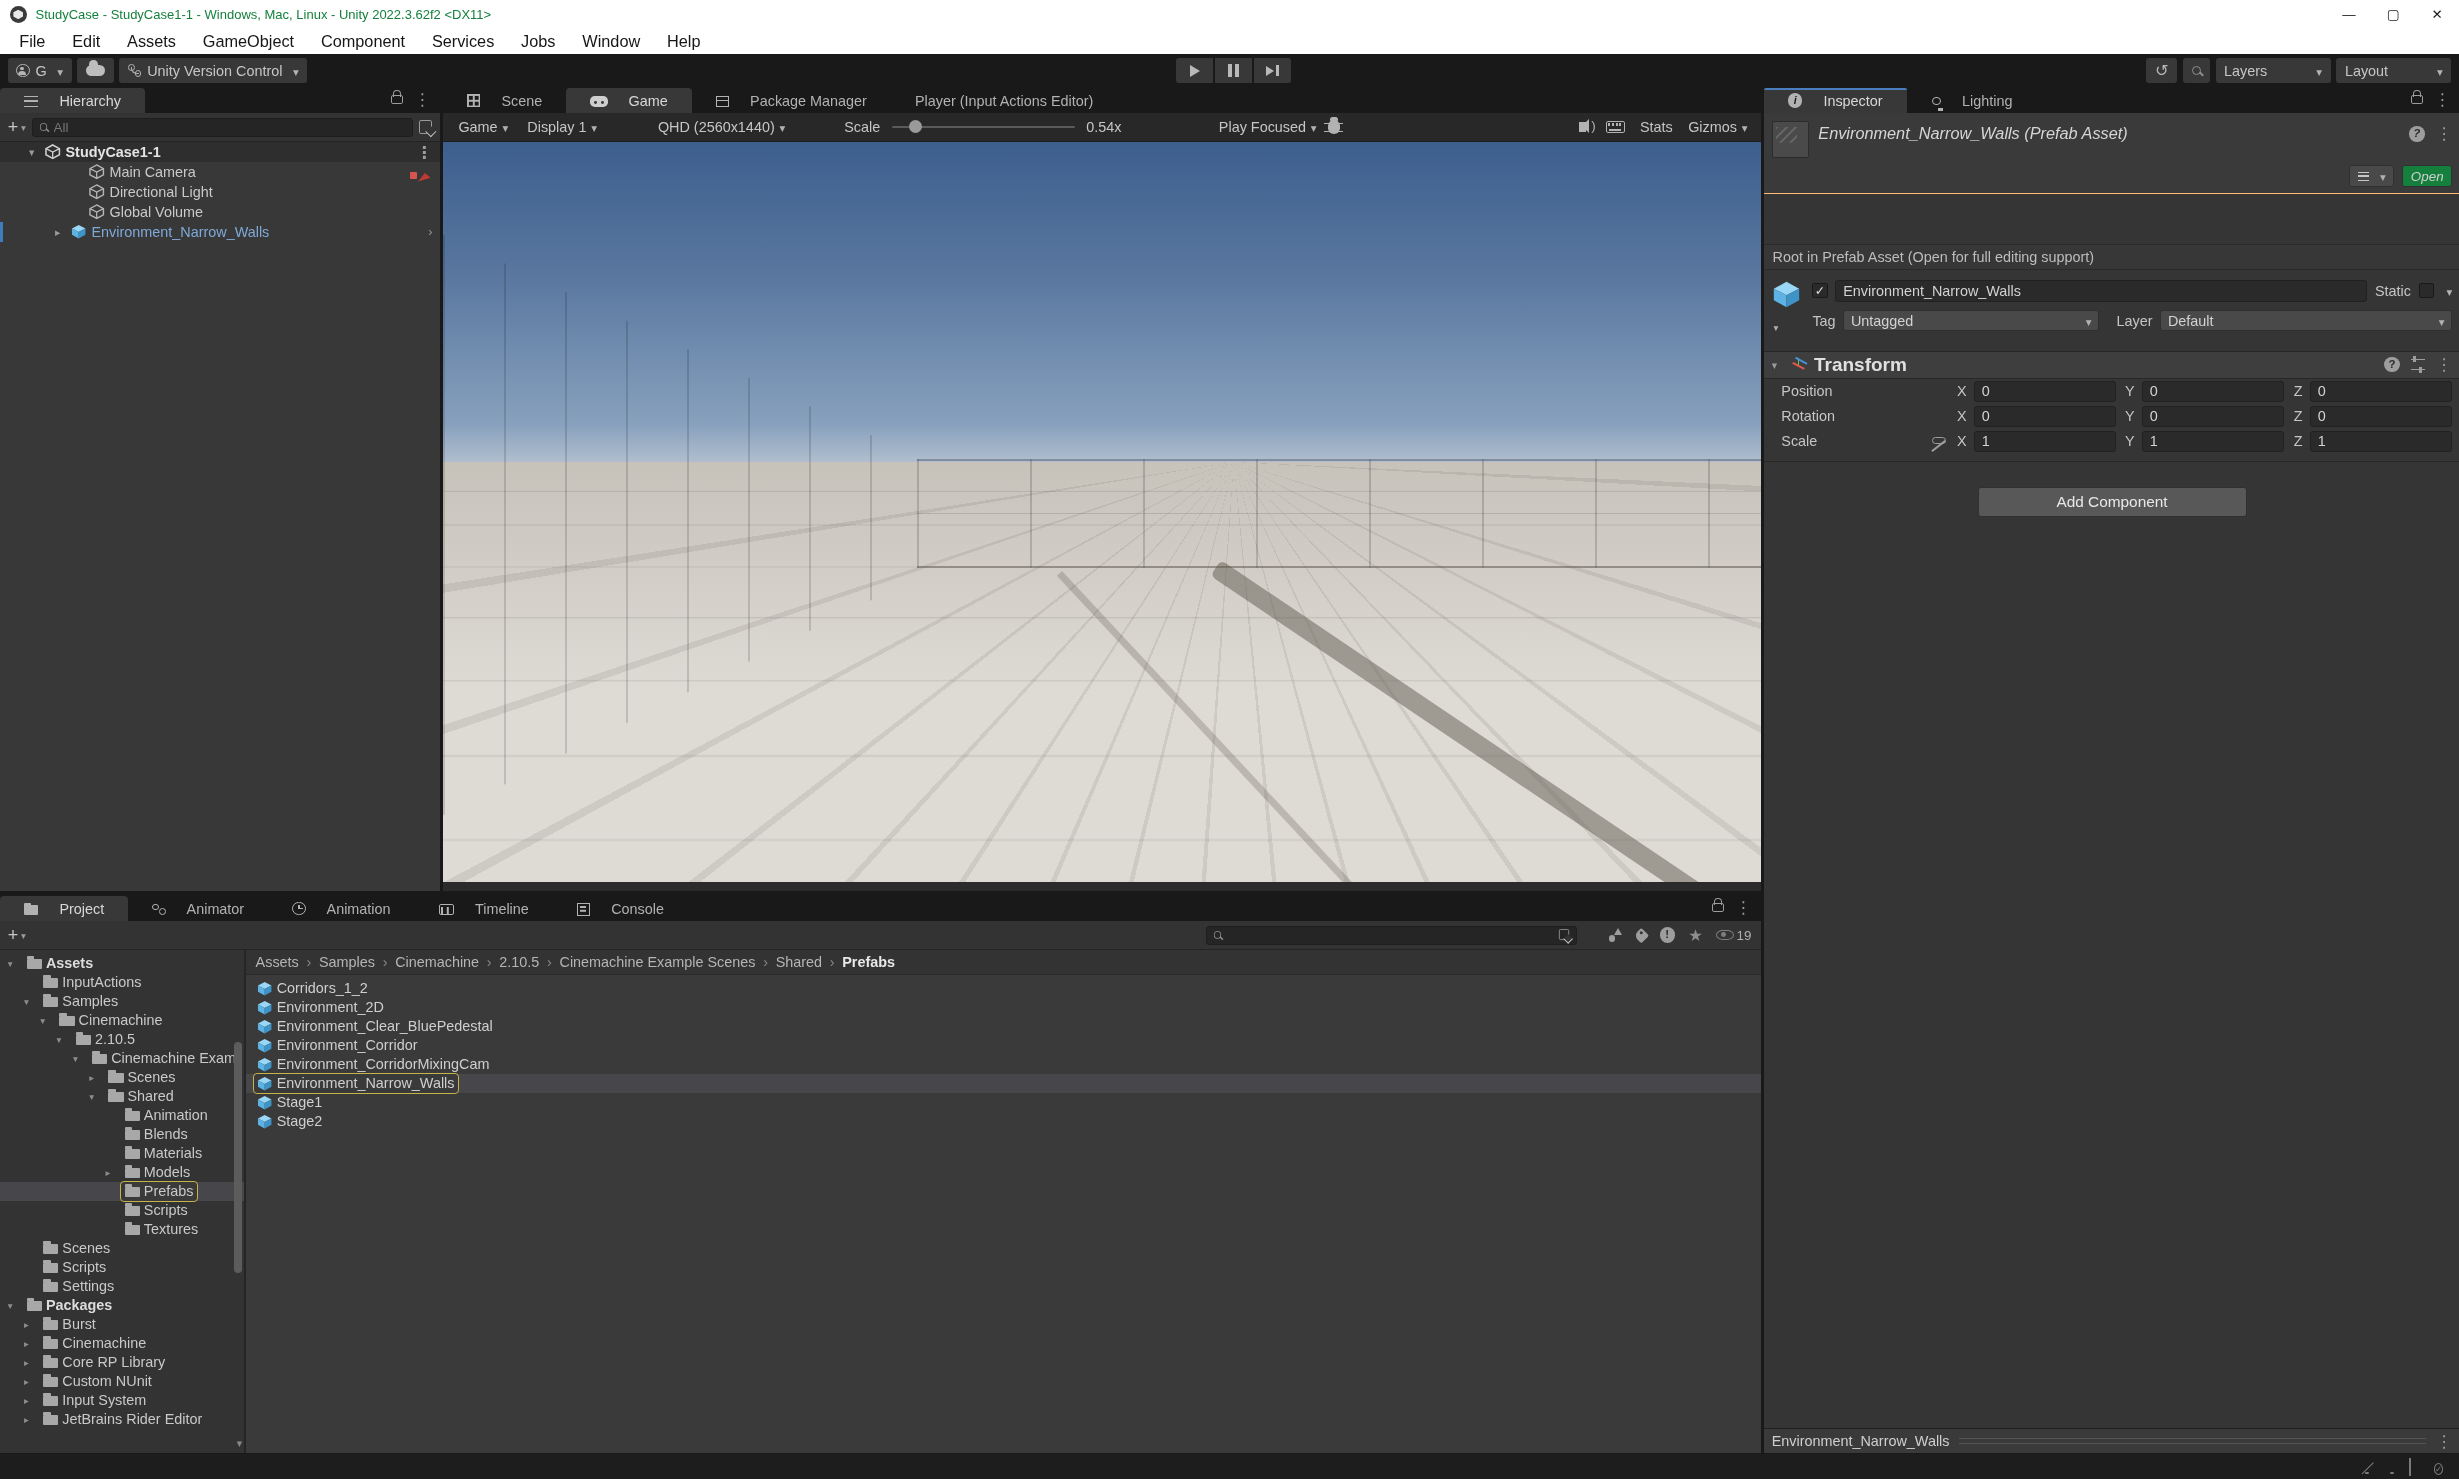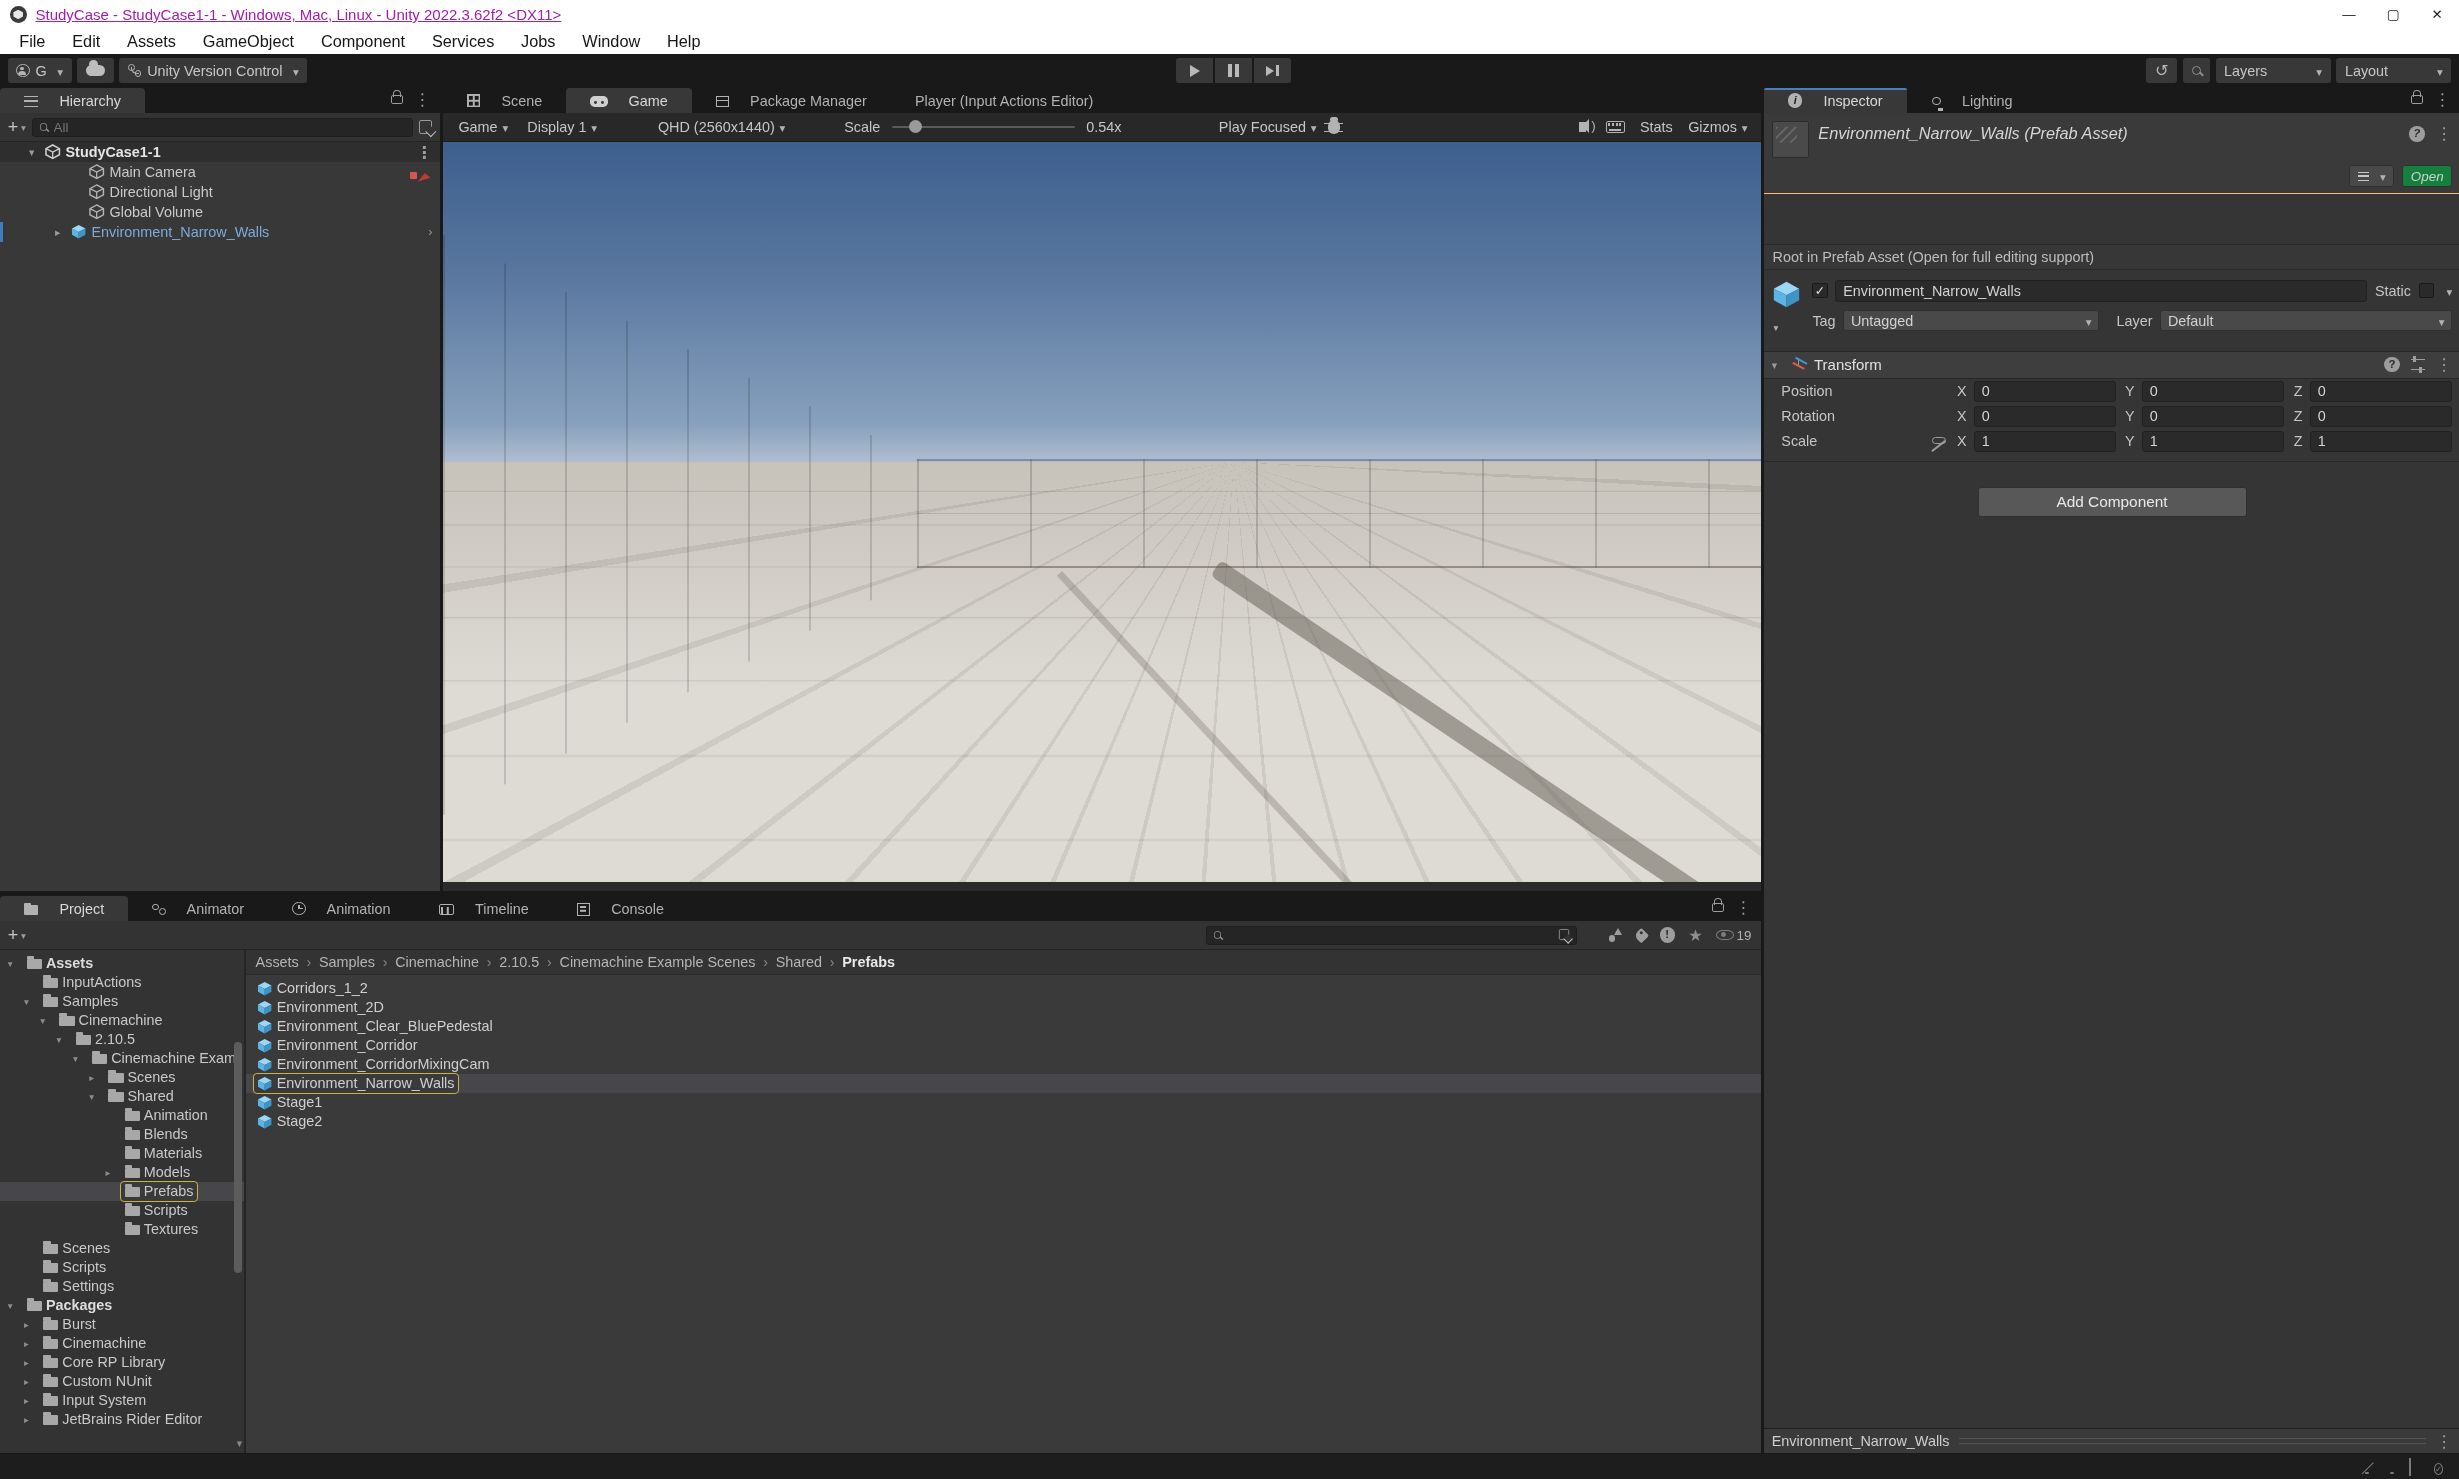--- a/index.html
+++ b/index.html
@@ -11,21 +11,21 @@
   .kebab::before { content:"⋮"; font-size:16.3px; color:#9d9d9d; font-family:"DejaVu Sans",sans-serif; }
   .lockico { position:relative; width:11.5px; height:8.6px; border:1.9px solid #9d9d9d; border-radius:1.9px; display:inline-block; }
   .lockico::before { content:""; position:absolute; left:1px; top:-5.8px; width:5.8px; height:5.8px; border:1.9px solid #9d9d9d; border-bottom:none; border-radius:3.8px 3.8px 0 0; }
   .magico { position:relative; width:9.6px; height:9.6px; border:1.9px solid #8d8d8d; border-radius:50%; display:inline-block; }
   .magico::after { content:""; position:absolute; width:4.8px; height:1.9px; background:#8d8d8d; transform:rotate(45deg); right:-3.8px; bottom:-1px; }
 
   
   #titlebar { position:absolute; left:0; top:0; width:2459px; height:29px; background:#ffffff; color:#1c1c1c; display:flex; align-items:center; }
   #titlebar .appicon { width:17.3px; height:17.3px; margin:0 8.6px 0 9.6px; border-radius:50%; background:#3a3a3a; position:relative; }
   #titlebar .appicon::before { content:""; position:absolute; left:3.8px; top:3.8px; width:9.6px; height:9.6px; background:#e8e8e8; clip-path:polygon(50% 0,100% 28%,100% 72%,50% 100%,0 72%,0 28%); }
-  #titlebar .title { font-size:15px; color:#a21caf;text-decoration:underline; }
+  #titlebar .title { font-size:13px; color:#15803d; }
   #wincontrols { margin-left:auto; display:flex; height:100%; }
   #wincontrols .wc { width:44px; height:100%; display:flex; align-items:center; justify-content:center; font-size:13.4px; color:#222; }
   
   #menubar { position:absolute; left:0; top:29px; width:2459px; height:25px; background:#ffffff; color:#161616; display:flex; align-items:center; padding-left:5.8px; }
   #menubar .m-item { padding:0 13.4px; font-size:16.3px; height:100%; display:flex; align-items:center; }
 
   
   #toolbar { position:absolute; left:0; top:54px; width:2459px; height:33px; background:#191919; display:flex; align-items:center; }
   #toolbar .grp-left { display:flex; gap:5.8px; margin-left:7.7px; align-items:center; }
   .tbtn { height:25px; background:#383838; border-radius:2.9px; display:flex; align-items:center; padding:0 8.6px; gap:5.8px; color:#c6c6c6; font-size:14.4px; }
@@ -165,21 +165,21 @@
   .go-fields { flex:1; }
   .go-row1 { display:flex; align-items:center; gap:7.7px; }
   .checkbox { width:15.4px; height:15.4px; background:#2a2a2a; border:1px solid #191919; border-radius:1.9px; color:#e4e4e4; font-size:12.5px; text-align:center; line-height:14.4px; flex:0 0 auto; }
   .txtfield { flex:1; height:22px; background:#2a2a2a; border:1px solid #212121; border-radius:2.9px; color:#d2d2d2; font-size:14.4px; padding:0 6.7px; font-family:inherit; outline:none; }
   .static-lbl { color:#c6c6c6; font-size:14.4px; }
   .go-row2 { display:flex; align-items:center; gap:7.7px; margin-top:8.6px; }
   .lbl { color:#c6c6c6; font-size:14.4px; }
   .dropfield { flex:1; height:21px; background:#494949; border:1px solid #303030; border-radius:2.9px; display:flex; align-items:center; justify-content:space-between; padding:0 6.7px; font-size:14.4px; color:#d2d2d2; }
   .comp-header { margin-top:13.4px; height:28px; background:#3e3e3e; border-top:1px solid #272727; border-bottom:1px solid #272727; display:flex; align-items:center; gap:7.7px; padding:0 7.7px; }
   .fold { font-size:10.6px; color:#9a9a9a; width:11.5px; }
-  .comp-title { font-weight:normal; color:#e0e0e0; font-size:15px; }
+  .comp-title { font-weight:bold; color:#e0e0e0; font-size:19px; }
   .comp-right { margin-left:auto; display:flex; align-items:center; gap:11.5px; }
   .presetico { width:13.4px; height:11.5px; border-top:1.9px solid #9d9d9d; border-bottom:1.9px solid #9d9d9d; position:relative; }
   .presetico::before { content:""; position:absolute; left:1.9px; top:-3.8px; width:2.9px; height:5.8px; background:#9d9d9d; }
   .presetico::after { content:""; position:absolute; right:2.9px; bottom:-3.8px; width:2.9px; height:5.8px; background:#9d9d9d; }
   .t-row { display:flex; align-items:center; height:25px; padding:0 7.7px 0 17.3px; gap:3.8px; }
   .t-label { width:146px; color:#c6c6c6; flex:0 0 auto; }
   .linkico { width:15.4px; height:13.4px; position:relative; margin-right:1.9px; }
   .linkico::before { content:""; position:absolute; left:1px; top:3.8px; width:11.5px; height:4.8px; border:1.9px solid #9d9d9d; border-radius:3.8px; }
   .linkico::after { content:""; position:absolute; left:-1px; top:11.5px; width:17.3px; height:1.9px; background:#9d9d9d; transform:rotate(-38deg); }
   .nolink { width:17.3px; flex:0 0 auto; }

